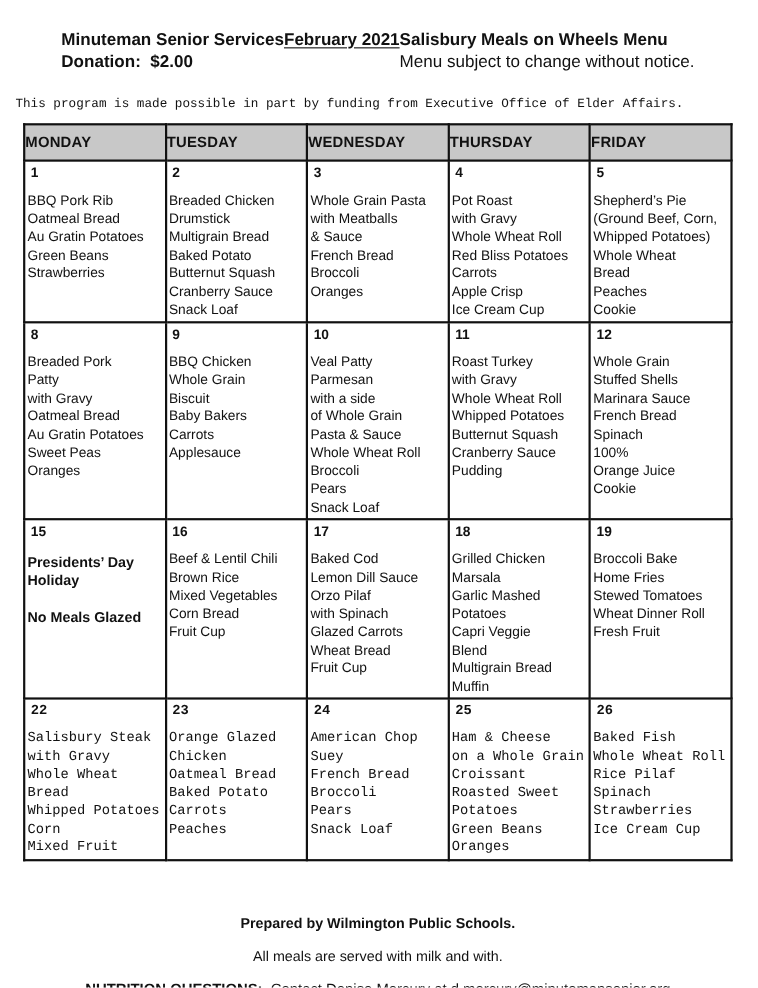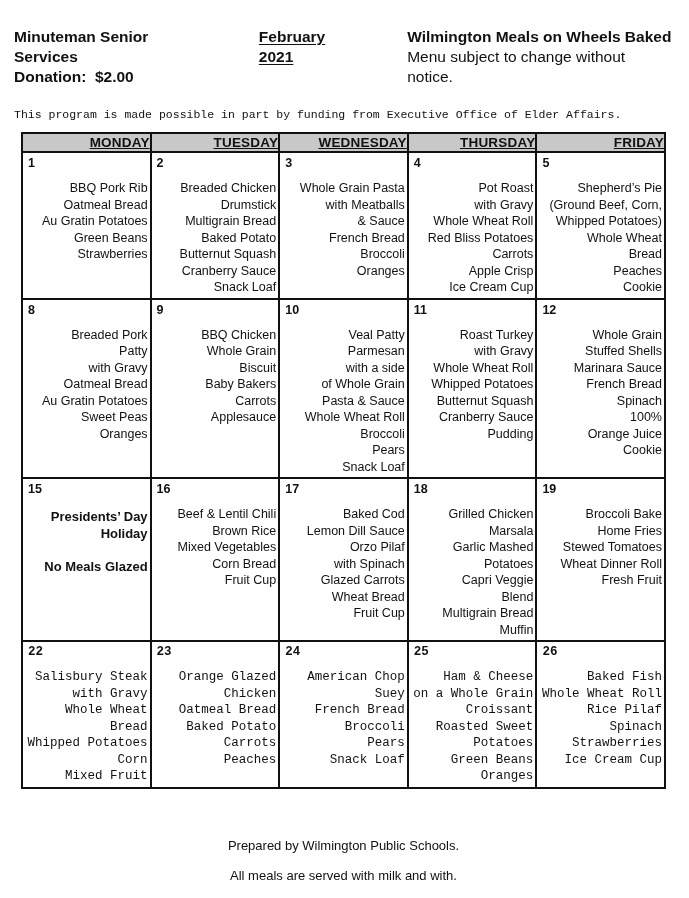--- a/index.html
+++ b/index.html
@@ -5,64 +5,64 @@
   * { margin: 0; padding: 0; box-sizing: border-box; }
   html, body { background: #ffffff; }
   body {
     width: 689px; height: 898px;
     font-family: "Liberation Sans", sans-serif;
     color: var(--text, #111111);
   }
   .page { width: 689px; height: 898px; padding: 27px 16px 0 14px; overflow: hidden; background: var(--page-bg, #ffffff); }
 
   
-  .doc-header { display: flex; justify-content: center; align-items: flex-start; gap: 44px; }
+  .doc-header { display: flex; justify-content: center; align-items: flex-start; }
   .hdr-line { font-size: 15.5px; line-height: 20px; font-weight: bold; white-space: pre-wrap; }
   .hdr-line.normal { font-weight: normal; }
   .month { font-size: 15.5px; line-height: 20px; font-weight: bold; text-decoration: underline; text-underline-offset: 2px; }
   .funding { text-align: left; font-size: 11.5px; line-height: 15px; margin-top: 20px; font-family: Liberation Mono, monospace; }
 
   
   table.calendar { border-collapse: collapse; table-layout: fixed; width: 645px; margin: 10px auto 0; }
   .calendar th {
     background: var(--header-row-bg, #c8c8c8);
     border: 2px solid var(--border, #111111);
     font-size: 13.5px; font-weight: bold; letter-spacing: 0.2px;
-    height: 19px; padding: 1px 0; text-align: right; text-decoration: underline;
+    height: 33px; padding: 1px 0; text-align: left;
   }
   .calendar td { border: 2px solid var(--border, #111111); vertical-align: top; padding: 3px 2px 2px; }
   tr.w1 { height: 137px; } tr.w2 { height: 170px; } tr.w3 { height: 156px; } tr.w4 { height: 145px; font-family: Liberation Mono, monospace; }
   .daynum { font-size: 12.5px; font-weight: bold; line-height: 15px; padding-left: 3px; }
-  .meals { margin-top: 9px; text-align: right; font-size: 12.5px; line-height: 16.5px; white-space: pre-line; }
+  .meals { margin-top: 9px; text-align: left; font-size: 12.5px; line-height: 16.5px; white-space: pre-line; }
   td.holiday .meals { font-weight: bold; font-size: 13px; margin-top: 12px; }
 
   
   .doc-footer { margin-top: 12px; text-align: center; }
   .doc-footer p { margin-bottom: 13px; font-size: 13px; line-height: 17px; white-space: pre-wrap; }
-  .doc-footer p.f-bold { font-weight: normal; margin-top: 48px; }
+  .doc-footer p.f-bold { font-weight: bold; margin-top: 48px; }
   .doc-footer p.f-cancel { font-weight: bold; font-size: 13.5px; }
   .f-cancel .italic { font-style: italic; }
   .doc-footer p.f-nutrition { font-size: 13.5px; }
   .f-nutrition .label { font-weight: bold; }
 </style>
 </head>
 <body>
 
 <div class="page">
 
   <header class="doc-header">
     <div class="hdr-left">
       <div class="hdr-line">Minuteman Senior Services</div>
       <div class="hdr-line">Donation:  $2.00</div>
     </div>
     <div class="hdr-center">
       <div class="month">February 2021</div>
     </div>
     <div class="hdr-right">
-      <div class="hdr-line">Wilmington Meals on Wheels Baked</div>
+      <div class="hdr-line">Salisbury Meals on Wheels Menu</div>
       <div class="hdr-line normal">Menu subject to change without notice.</div>
     </div>
   </header>
 
   <div class="funding">This program is made possible in part by funding from Executive Office of Elder Affairs.</div>
 
   <table class="calendar">
     <thead>
       <tr>
         <th>MONDAY</th>

